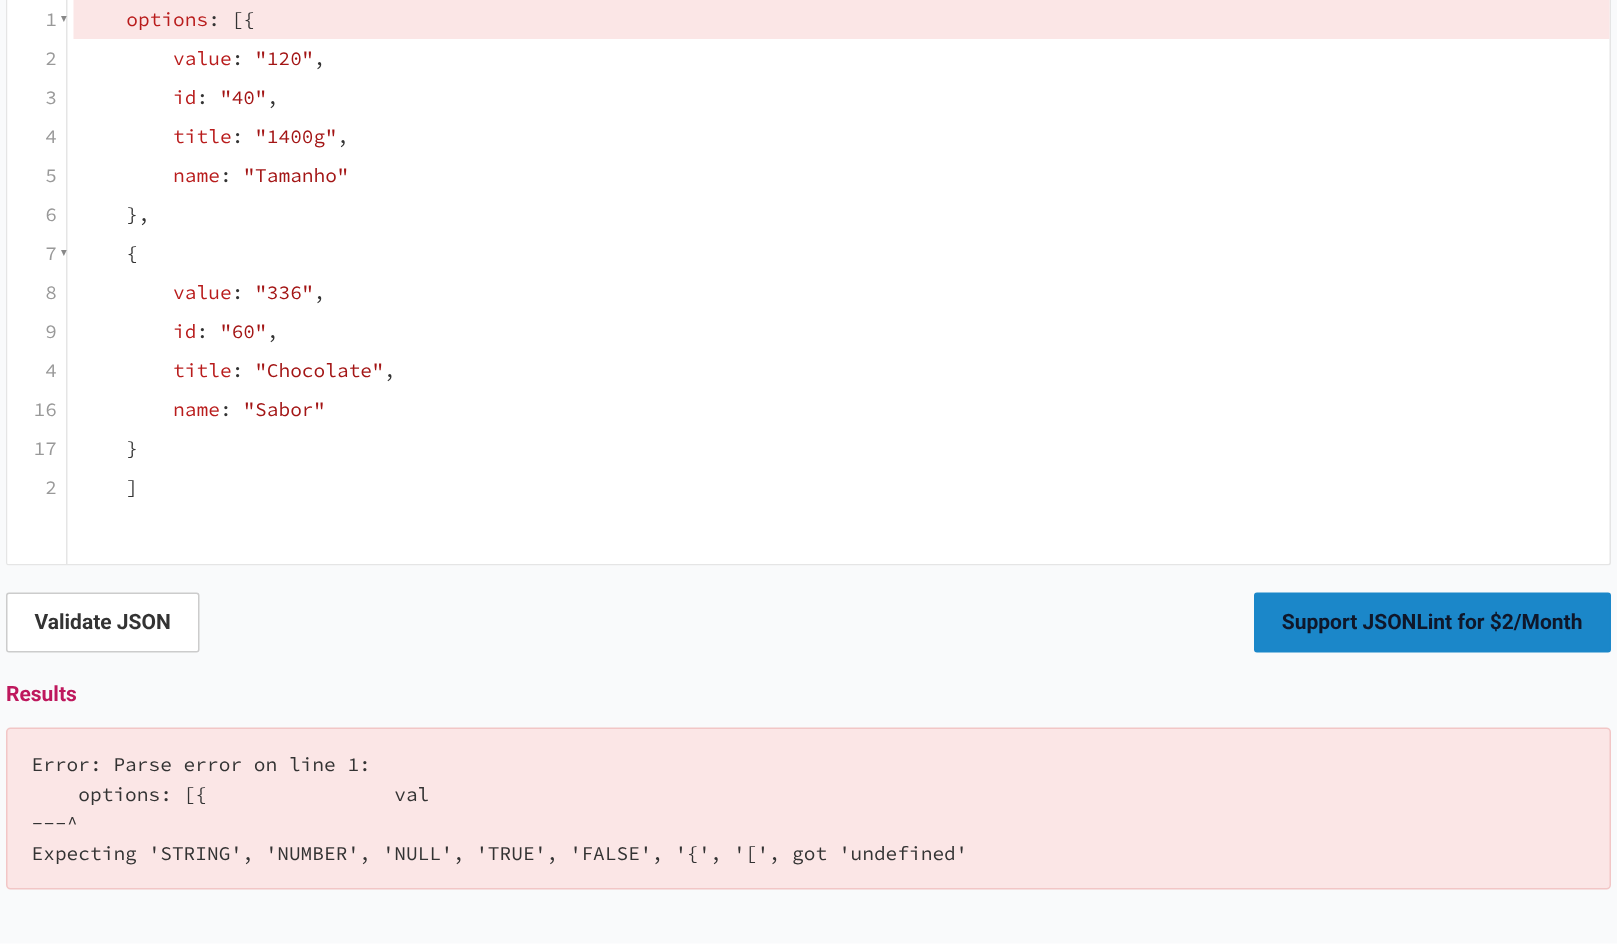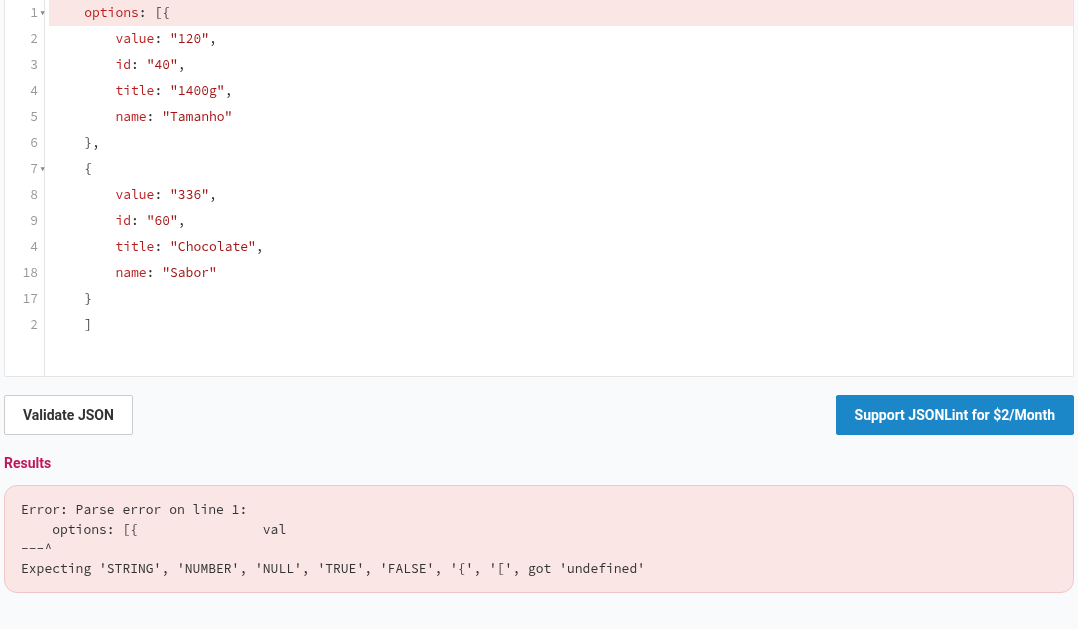--- a/index.html
+++ b/index.html
@@ -79,34 +79,34 @@
     cursor: pointer;
     font-family: inherit;
   }
   .btn.secondary {
     background: #eee;
     border-color: #ccc;
   }
   .btn.primary {
     background: #1b87c9;
     border-color: #1b87c9;
-    color: #ffffff;
+    color: #0f172a;
   }
   .spacer { flex: 1; }
   .results-heading {
     font-size: 14px;
     font-weight: 700;
     color: #be185d;
     padding: 2px 4px 14px 4px;
   }
   .results-box {
     margin: 0 4px 4px 4px;
     background: #fbe6e6;
     border: 1px solid #f2c6c6;
-    border-radius: 13px;
+    border-radius: 3px;
     padding: 14px 16px;
     font-family: "Source Code Pro", Consolas, Menlo, monospace;
     font-size: 13px;
     line-height: 1.5;
     color: #333;
     white-space: pre;
   }
 </style>
 </head>
 <body>
@@ -116,21 +116,21 @@
       <div class="gutter-line">1<span class="fold">▼</span></div>
       <div class="gutter-line">2</div>
       <div class="gutter-line">3</div>
       <div class="gutter-line">4</div>
       <div class="gutter-line">5</div>
       <div class="gutter-line">6</div>
       <div class="gutter-line">7<span class="fold">▼</span></div>
       <div class="gutter-line">8</div>
       <div class="gutter-line">9</div>
       <div class="gutter-line">4</div>
-      <div class="gutter-line">18</div>
+      <div class="gutter-line">16</div>
       <div class="gutter-line">17</div>
       <div class="gutter-line">2</div>
     </div>
   <div class="code" id="code">
       <div class="code-line err"><span class="tok-punc">    </span><span class="tok-key">options</span><span class="tok-punc">: [{</span></div>
       <div class="code-line"><span class="tok-punc">        </span><span class="tok-key">value</span><span class="tok-punc">: </span><span class="tok-str">"120"</span><span class="tok-punc">,</span></div>
       <div class="code-line"><span class="tok-punc">        </span><span class="tok-key">id</span><span class="tok-punc">: </span><span class="tok-str">"40"</span><span class="tok-punc">,</span></div>
       <div class="code-line"><span class="tok-punc">        </span><span class="tok-key">title</span><span class="tok-punc">: </span><span class="tok-str">"1400g"</span><span class="tok-punc">,</span></div>
       <div class="code-line"><span class="tok-punc">        </span><span class="tok-key">name</span><span class="tok-punc">: </span><span class="tok-str">"Tamanho"</span></div>
       <div class="code-line"><span class="tok-punc">    },</span></div>

